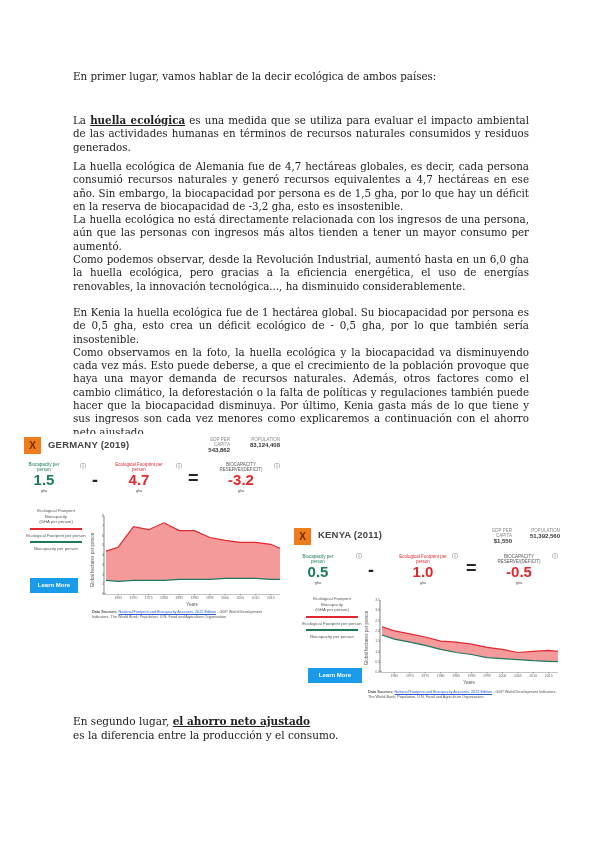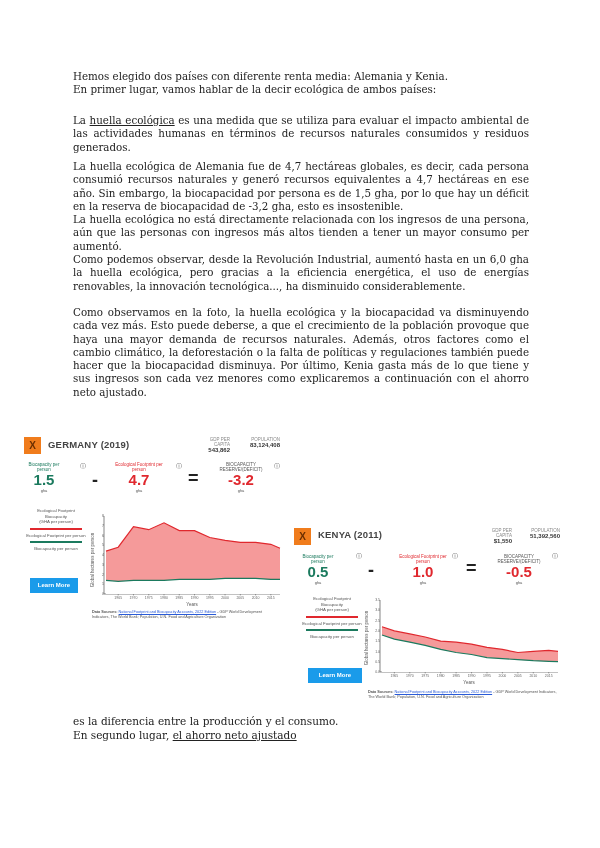--- a/index.html
+++ b/index.html
@@ -2,21 +2,21 @@
 <html><head>
 <meta charset="utf-8">
 <style>
   html, body { margin: 0; padding: 0; background: #ffffff; }
   body { width: 600px; height: 848px; position: relative; overflow: hidden;
          font-family: "DejaVu Serif", "Liberation Serif", serif; color: #222; }
   .page { position: absolute; left: 0; top: 0; width: 600px; height: 848px; }
   .text { position: absolute; left: 73px; width: 456px; font-size: 10.3px; line-height: 13.3px; }
   .para { margin: 0; text-align: justify; }
   .para.left { text-align: left; }
-  .kw { font-weight: normal; text-decoration: underline; }
+  .kw { font-weight: bold; text-decoration: underline; }
   .fig { position: absolute; background: #fff; font-family: "Liberation Sans", "DejaVu Sans", sans-serif; }
   .fig-head { position: absolute; left: 0; top: 0; right: 0; height: 24px; }
   .xbtn { position: absolute; left: 2px; top: 3px; width: 17px; height: 17px; background: #f07c1c; color: #6a2e00;
           font-size: 10px; line-height: 17px; text-align: center; font-weight: bold; }
   .ctitle { position: absolute; left: 26px; top: 5px; font-size: 9.5px; font-weight: bold; color: #444; letter-spacing: .2px; }
   .stat { position: absolute; top: 3px; text-align: right; font-size: 4.5px; color: #888; }
   .stat .v { display: block; font-size: 6px; color: #333; font-weight: bold; }
   .metric { position: absolute; text-align: center; font-size: 4.5px; line-height: 5px; }
   .metric .big { font-size: 15px; font-weight: bold; line-height: 16px; display: block; }
   .metric .unit { font-size: 4px; color: #555; display: block; }
@@ -31,35 +31,35 @@
   .src { position: absolute; font-size: 3.8px; line-height: 5px; color: #555; }
   .src a { color: #2a5bd7; text-decoration: underline; }
   svg text { font-family: "Liberation Sans", "DejaVu Sans", sans-serif; }
 </style>
 </head>
 <body>
 
 <div class="page">
 
   <div class="text" style="top:70px;">
-    <p class="para left">Hemos elegido dos países con diferente renta media: Alemania y Kenia.</p>
     <p class="para left">En primer lugar, vamos hablar de la decir ecológica de ambos países:</p>
   </div>
 
   <div class="text" style="top:114px;">
     <p class="para"><span>La </span><span class="kw">huella ecológica</span><span> es una medida que se utiliza para evaluar el impacto ambiental de las actividades humanas en términos de recursos naturales consumidos y residuos generados.</span></p>
   </div>
 
   <div class="text" style="top:160px;">
     <p class="para">La huella ecológica de Alemania fue de 4,7 hectáreas globales, es decir, cada persona consumió recursos naturales y generó recursos equivalentes a 4,7 hectáreas en ese año. Sin embargo, la biocapacidad por persona es de 1,5 gha, por lo que hay un déficit en la reserva de biocapacidad de -3,2 gha, esto es insostenible.</p>
     <p class="para">La huella ecológica no está directamente relacionada con los ingresos de una persona, aún que las personas con ingresos más altos tienden a tener un mayor consumo per aumentó.</p>
     <p class="para">Como podemos observar, desde la Revolución Industrial, aumentó hasta en un 6,0 gha la huella ecológica, pero gracias a la eficiencia energética, el uso de  energías renovables, la innovación tecnológica..., ha disminuido considerablemente.</p>
   </div>
 
   <div class="text" style="top:306px;">
+    <p class="para">En Kenia la huella ecológica fue de 1 hectárea global. Su biocapacidad por persona es de 0,5 gha, esto crea un déficit ecológico de - 0,5 gha, por lo que también sería insostenible.</p>
     <p class="para">Como observamos en la foto, la huella ecológica y la biocapacidad va disminuyendo cada vez más. Esto puede deberse, a que el crecimiento de la población provoque que haya una mayor demanda de recursos naturales. Además, otros factores como el cambio climático, la deforestación o la falta de políticas y regulaciones también puede hacer que la biocapacidad disminuya. Por último, Kenia gasta más de lo que tiene  y  sus ingresos son cada vez menores como explicaremos a continuación con el ahorro neto ajustado.</p>
   </div>
 
   <div class="fig" style="left:22px; top:434px; width:262px; height:196px;">
     <div class="fig-head">
       <div class="xbtn">X</div>
       <div class="ctitle">GERMANY (2019)</div>
       <div class="stat" style="left:172px; width:36px;">
         <span>GDP PER CAPITA</span>
         <span class="v">543,862</span>
@@ -247,16 +247,16 @@
         </g>
       <text x="105" y="90" font-size="4.5" fill="#555" text-anchor="middle">Years</text>
     </svg>
 
     <div class="src" style="left:78px; top:164px; width:190px;">
       <span style="font-weight:bold;">Data Sources: </span><a>National Footprint and Biocapacity Accounts, 2022 Edition</a><span> - GDP World Development Indicators, The World Bank; Population, U.N. Food and Agriculture Organization</span>
     </div>
   </div>
 
   <div class="text" style="top:714px; font-size:10.5px; line-height:14px;">
+    <p class="para left"><span>En segundo lugar, </span><span class="kw">el ahorro neto ajustado</span></p>
     <p class="para left">es la diferencia entre la producción y el consumo.</p>
-    <p class="para left"><span>En segundo lugar, </span><span class="kw">el ahorro neto ajustado</span></p>
   </div>
 </div>
 
 </body></html>

